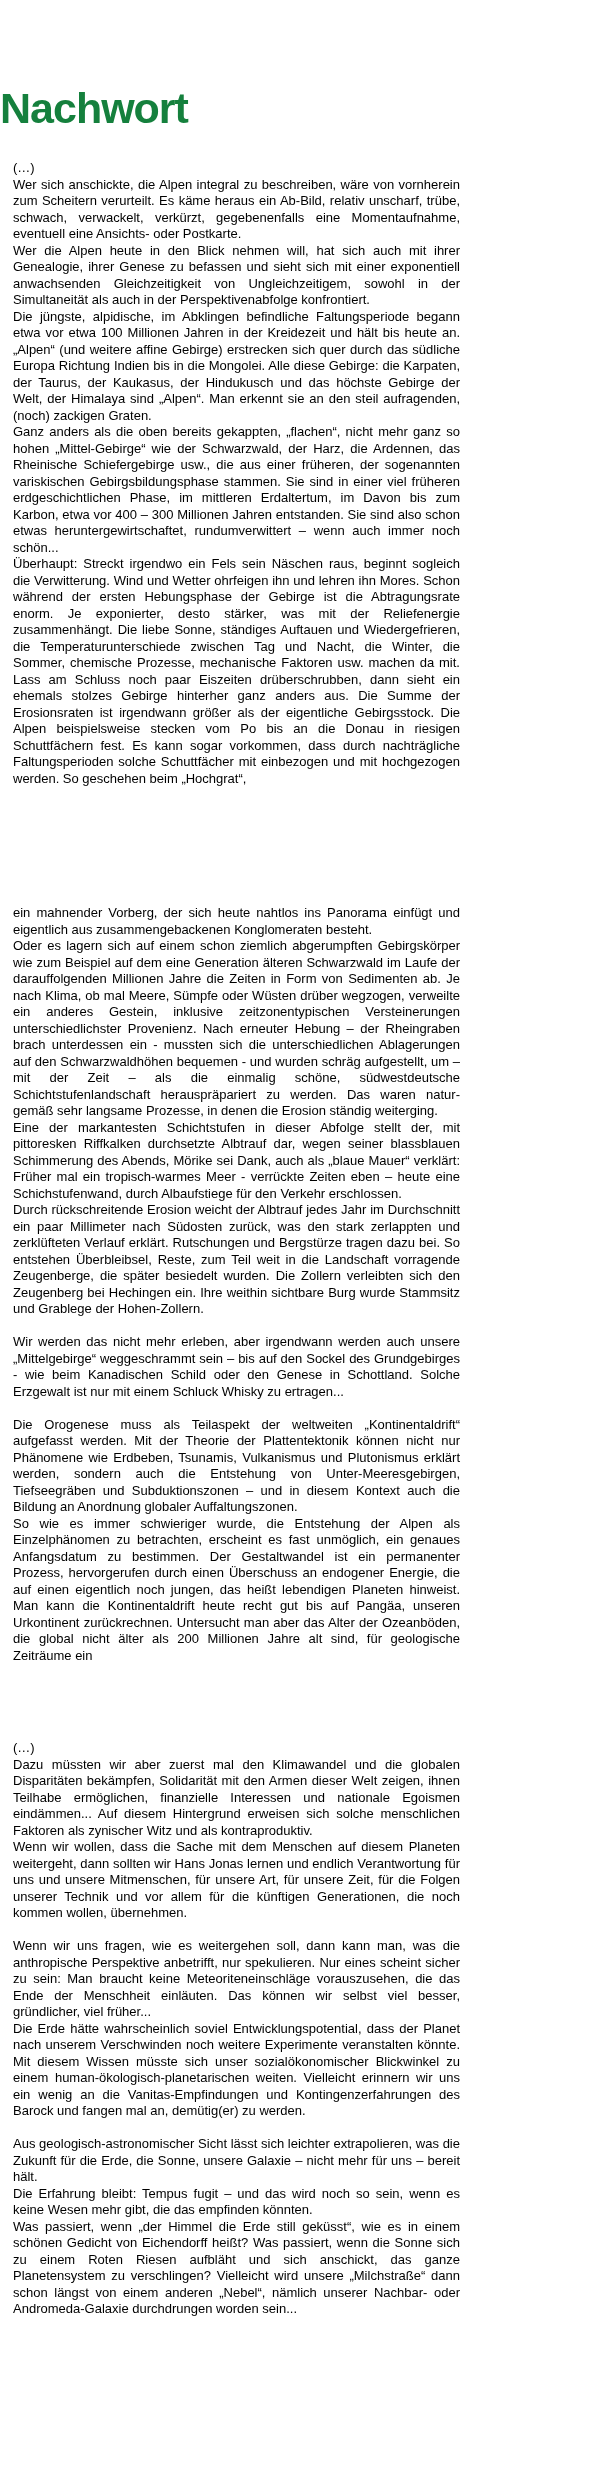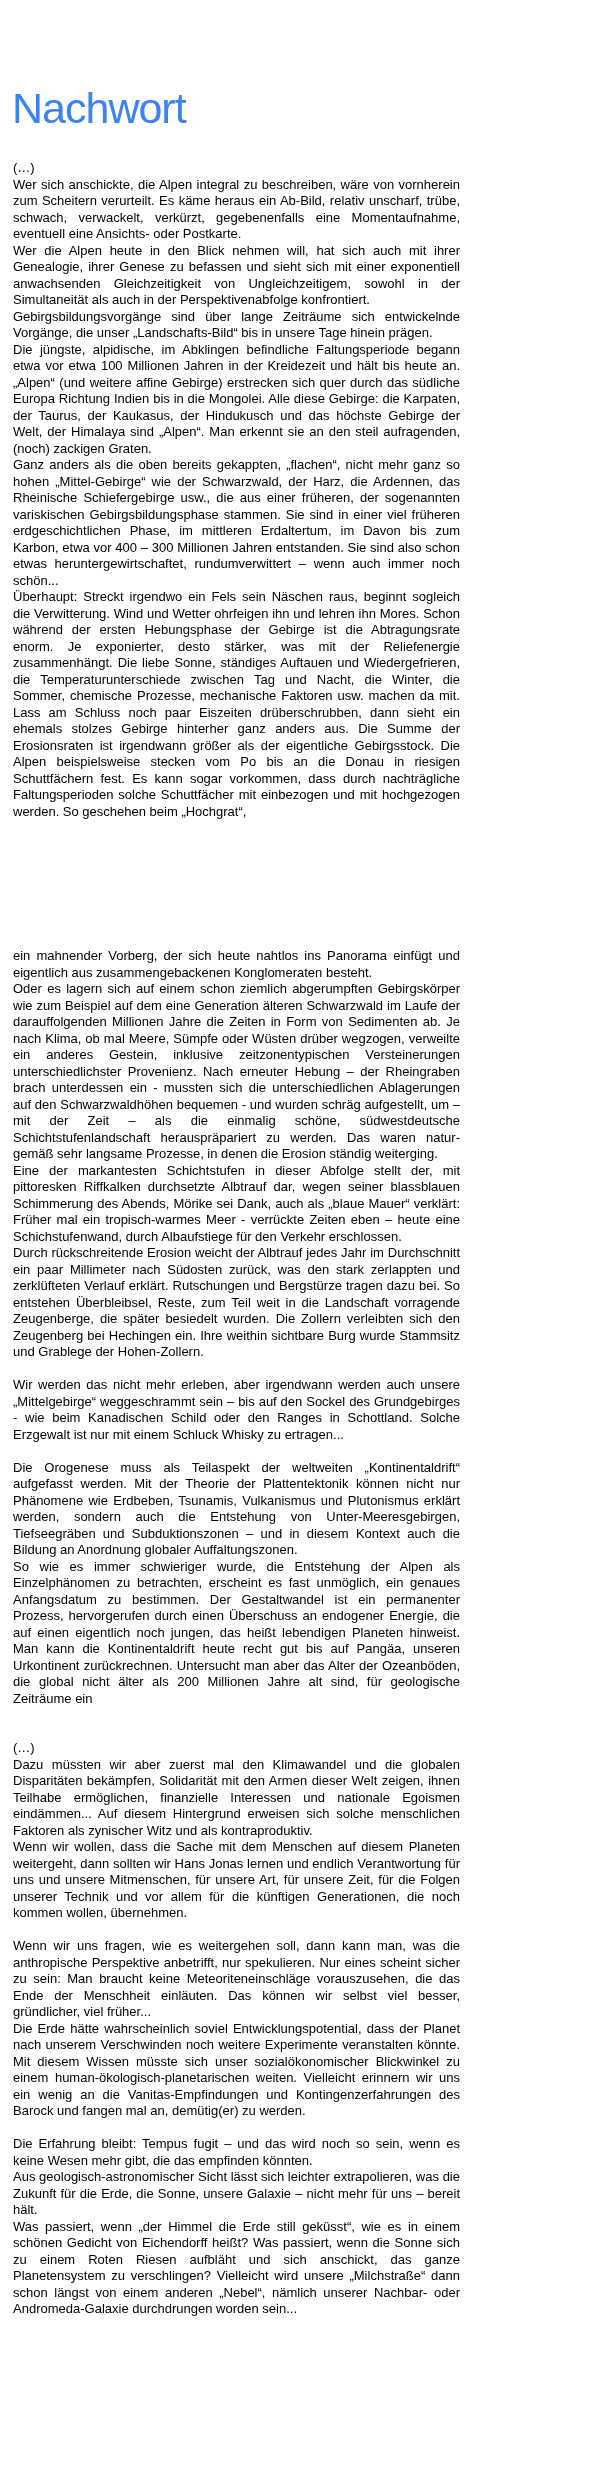--- a/index.html
+++ b/index.html
@@ -11,82 +11,81 @@
     position: relative;
     width: 600px;
     height: 2475px;
     background: #ffffff;
     color: #000000;
     font-family: "Liberation Sans", "DejaVu Sans", sans-serif;
     overflow: hidden;
   }
   .page-title {
     position: absolute;
-    left: 12px;
+    left: 0;
     top: 84px;
     margin: 0;
     font-size: 43px;
-    font-weight: 400;
+    font-weight: 700;
     letter-spacing: -1px;
     line-height: 1.15;
-    color: #3b82f6;
+    color: #15803d;
   }
   .text-block {
     position: absolute;
     left: 13px;
     width: 447px;
     font-size: 13px;
     line-height: 16.5px;
     text-align: justify;
     color: #000000;
   }
   .text-block p {
     margin: 0;
     padding: 0;
   }
   .text-block p.blank {
     height: 16.5px;
   }
   #block-1 { top: 160px; }
-  #block-2 { top: 948px; }
+  #block-2 { top: 905px; }
   #block-3 { top: 1740px; }
 </style>
 </head>
 <body>
 
 <div class="page">
   <h1 class="page-title">Nachwort</h1>
 
   <div class="text-block" id="block-1">
       <p>(…)</p>
       <p>Wer sich anschickte, die Alpen integral zu beschreiben, wäre  von vornherein zum Scheitern verurteilt. Es käme heraus ein Ab-Bild, relativ unscharf, trübe, schwach, verwackelt, verkürzt, gegebenenfalls eine Momentaufnahme, eventuell eine Ansichts- oder Postkarte.</p>
       <p>Wer die Alpen heute in den Blick nehmen will, hat sich auch mit ihrer Genealogie, ihrer Genese zu befassen und sieht sich mit einer exponentiell anwachsenden Gleichzeitigkeit von Ungleichzeitigem, sowohl in der Simultaneität als auch in der Perspektivenabfolge konfrontiert.</p>
-      <p>Gebirgsbildungsvorgänge sind über lange Zeiträume sich entwickelnde Vorgänge, die unser „Landschafts-Bild“ bis in unsere Tage hinein prägen.</p>
       <p>Die jüngste, alpidische, im Abklingen befindliche Faltungsperiode begann etwa vor etwa 100 Millionen Jahren in der Kreidezeit und hält bis heute an. „Alpen“ (und weitere affine Gebirge) erstrecken sich quer durch das südliche Europa Richtung Indien bis in die Mongolei. Alle diese Gebirge: die Karpaten, der Taurus, der Kaukasus, der Hindukusch und das höchste Gebirge der Welt, der Himalaya sind „Alpen“. Man erkennt sie an den steil aufragenden, (noch) zackigen Graten.</p>
       <p>Ganz anders als die oben bereits gekappten, „flachen“, nicht mehr ganz so hohen „Mittel-Gebirge“ wie der Schwarzwald, der Harz, die Ardennen, das Rheinische Schiefergebirge usw., die aus einer früheren, der sogenannten variskischen Gebirgsbildungsphase stammen. Sie sind in einer viel früheren erdgeschichtlichen Phase, im mittleren Erdaltertum, im Davon bis zum Karbon, etwa vor 400 – 300 Millionen Jahren entstanden. Sie sind also schon etwas heruntergewirtschaftet, rundumverwittert – wenn auch immer noch schön...</p>
       <p>Überhaupt: Streckt irgendwo ein Fels sein Näschen raus, beginnt sogleich die Verwitterung. Wind und Wetter ohrfeigen ihn und lehren ihn Mores. Schon während der ersten Hebungsphase der Gebirge ist die Abtragungsrate enorm. Je exponierter, desto stärker, was mit der Reliefenergie zusammenhängt. Die liebe Sonne, ständiges Auftauen und Wiedergefrieren, die Temperaturunterschiede zwischen Tag und Nacht, die Winter, die Sommer, chemische Prozesse, mechanische Faktoren usw. machen da mit. Lass am Schluss noch paar Eiszeiten drüberschrubben, dann sieht ein ehemals stolzes Gebirge hinterher ganz anders aus. Die Summe der Erosionsraten ist irgendwann größer als der eigentliche Gebirgsstock. Die Alpen beispielsweise stecken vom Po bis an die Donau in riesigen Schuttfächern fest. Es kann sogar vorkommen, dass durch nachträgliche Faltungsperioden solche Schuttfächer mit einbezogen und mit hochgezogen werden. So geschehen beim „Hochgrat“,</p>
     </div>
 
   <div class="text-block" id="block-2">
       <p>ein mahnender Vorberg, der sich heute nahtlos ins Panorama einfügt und eigentlich aus zusammengebackenen Konglomeraten besteht.</p>
       <p>Oder es lagern sich auf einem schon ziemlich abgerumpften Gebirgskörper wie zum Beispiel auf dem eine Generation älteren Schwarzwald im Laufe der darauffolgenden Millionen Jahre die Zeiten in Form von Sedimenten ab. Je nach Klima, ob mal Meere, Sümpfe oder Wüsten drüber wegzogen, verweilte ein anderes Gestein, inklusive zeitzonentypischen Versteinerungen unterschiedlichster Provenienz. Nach erneuter Hebung – der Rheingraben brach unterdessen ein - mussten sich die unterschiedlichen Ablagerungen auf den Schwarzwaldhöhen bequemen - und wurden schräg aufgestellt, um – mit der Zeit – als die einmalig schöne, südwestdeutsche Schichtstufenlandschaft herauspräpariert zu werden. Das waren natur-gemäß sehr langsame Prozesse, in denen die Erosion ständig weiterging.</p>
       <p>Eine der markantesten Schichtstufen in dieser Abfolge stellt der, mit pittoresken Riffkalken durchsetzte Albtrauf dar, wegen seiner blassblauen Schimmerung des Abends, Mörike sei Dank, auch als „blaue Mauer“ verklärt: Früher mal ein tropisch-warmes Meer - verrückte Zeiten eben – heute eine Schichstufenwand, durch Albaufstiege für den Verkehr erschlossen.</p>
       <p>Durch rückschreitende Erosion weicht der Albtrauf jedes Jahr im Durchschnitt ein paar Millimeter nach Südosten zurück, was den stark zerlappten und zerklüfteten Verlauf erklärt. Rutschungen und Bergstürze tragen dazu bei. So entstehen Überbleibsel, Reste, zum Teil weit in die Landschaft vorragende Zeugenberge, die  später besiedelt wurden. Die Zollern verleibten sich den Zeugenberg bei Hechingen ein. Ihre weithin sichtbare Burg wurde Stammsitz und Grablege der Hohen-Zollern.</p>
       <p class="blank"></p>
-      <p>Wir werden das nicht mehr erleben, aber irgendwann werden auch unsere „Mittelgebirge“ weggeschrammt sein – bis auf den Sockel des Grundgebirges - wie beim Kanadischen Schild oder den Ranges in Schottland. Solche Erzgewalt ist nur mit einem Schluck Whisky zu ertragen...</p>
+      <p>Wir werden das nicht mehr erleben, aber irgendwann werden auch unsere „Mittelgebirge“ weggeschrammt sein – bis auf den Sockel des Grundgebirges - wie beim Kanadischen Schild oder den Genese in Schottland. Solche Erzgewalt ist nur mit einem Schluck Whisky zu ertragen...</p>
       <p class="blank"></p>
       <p>Die Orogenese muss als Teilaspekt der weltweiten „Kontinentaldrift“ aufgefasst werden. Mit der Theorie der Plattentektonik können nicht nur Phänomene wie Erdbeben, Tsunamis, Vulkanismus und Plutonismus erklärt werden, sondern auch die Entstehung von Unter-Meeresgebirgen, Tiefseegräben und Subduktionszonen – und in diesem Kontext auch die Bildung an Anordnung globaler Auffaltungszonen.</p>
       <p>So wie es immer schwieriger wurde, die Entstehung der Alpen als Einzelphänomen zu betrachten, erscheint es fast unmöglich, ein genaues Anfangsdatum zu bestimmen. Der Gestaltwandel ist ein permanenter Prozess, hervorgerufen durch einen Überschuss an endogener Energie, die auf einen eigentlich noch jungen, das heißt  lebendigen Planeten hinweist. Man kann die Kontinentaldrift heute recht gut bis auf Pangäa, unseren Urkontinent zurückrechnen. Untersucht man aber das Alter der Ozeanböden, die global nicht älter als 200 Millionen Jahre alt sind, für geologische Zeiträume ein</p>
     </div>
 
   <div class="text-block" id="block-3">
       <p>(…)</p>
       <p>Dazu müssten wir aber zuerst mal den Klimawandel und die  globalen Disparitäten bekämpfen, Solidarität mit den Armen dieser Welt zeigen, ihnen Teilhabe ermöglichen, finanzielle Interessen und nationale Egoismen eindämmen... Auf diesem Hintergrund erweisen sich solche menschlichen Faktoren als zynischer Witz und als kontraproduktiv.</p>
       <p>Wenn wir wollen, dass die Sache mit dem Menschen auf diesem Planeten weitergeht, dann sollten wir Hans Jonas lernen und endlich Verantwortung für uns und unsere Mitmenschen, für unsere Art, für unsere Zeit, für die Folgen unserer Technik und vor allem für die künftigen Generationen, die noch kommen wollen, übernehmen.</p>
       <p class="blank"></p>
       <p>Wenn wir uns fragen, wie es weitergehen soll, dann kann man, was die anthropische Perspektive anbetrifft, nur spekulieren. Nur eines scheint sicher zu sein: Man braucht keine Meteoriteneinschläge vorauszusehen, die das Ende der Menschheit einläuten. Das können wir selbst viel besser, gründlicher, viel früher...</p>
       <p>Die Erde hätte wahrscheinlich soviel Entwicklungspotential, dass der Planet nach unserem Verschwinden noch weitere Experimente veranstalten könnte. Mit diesem Wissen müsste sich unser sozialökonomischer Blickwinkel zu einem human-ökologisch-planetarischen weiten. Vielleicht erinnern wir uns ein wenig an die Vanitas-Empfindungen und Kontingenzerfahrungen des Barock  und fangen mal an, demütig(er) zu werden.</p>
       <p class="blank"></p>
+      <p>Aus geologisch-astronomischer Sicht lässt sich leichter extrapolieren, was die Zukunft für die Erde, die Sonne, unsere Galaxie – nicht mehr für uns – bereit hält.</p>
       <p>Die Erfahrung bleibt: Tempus fugit – und das wird noch so sein, wenn es keine Wesen mehr gibt, die das empfinden könnten.</p>
-      <p>Aus geologisch-astronomischer Sicht lässt sich leichter extrapolieren, was die Zukunft für die Erde, die Sonne, unsere Galaxie – nicht mehr für uns – bereit hält.</p>
       <p>Was passiert, wenn „der Himmel die Erde still geküsst“, wie es in einem schönen Gedicht von Eichendorff heißt? Was passiert, wenn die Sonne sich zu einem Roten Riesen aufbläht und sich anschickt, das ganze Planetensystem zu verschlingen? Vielleicht wird unsere „Milchstraße“ dann schon längst von einem anderen „Nebel“, nämlich unserer Nachbar- oder Andromeda-Galaxie durchdrungen worden sein...</p>
     </div>
 </div>
 
 </body></html>

